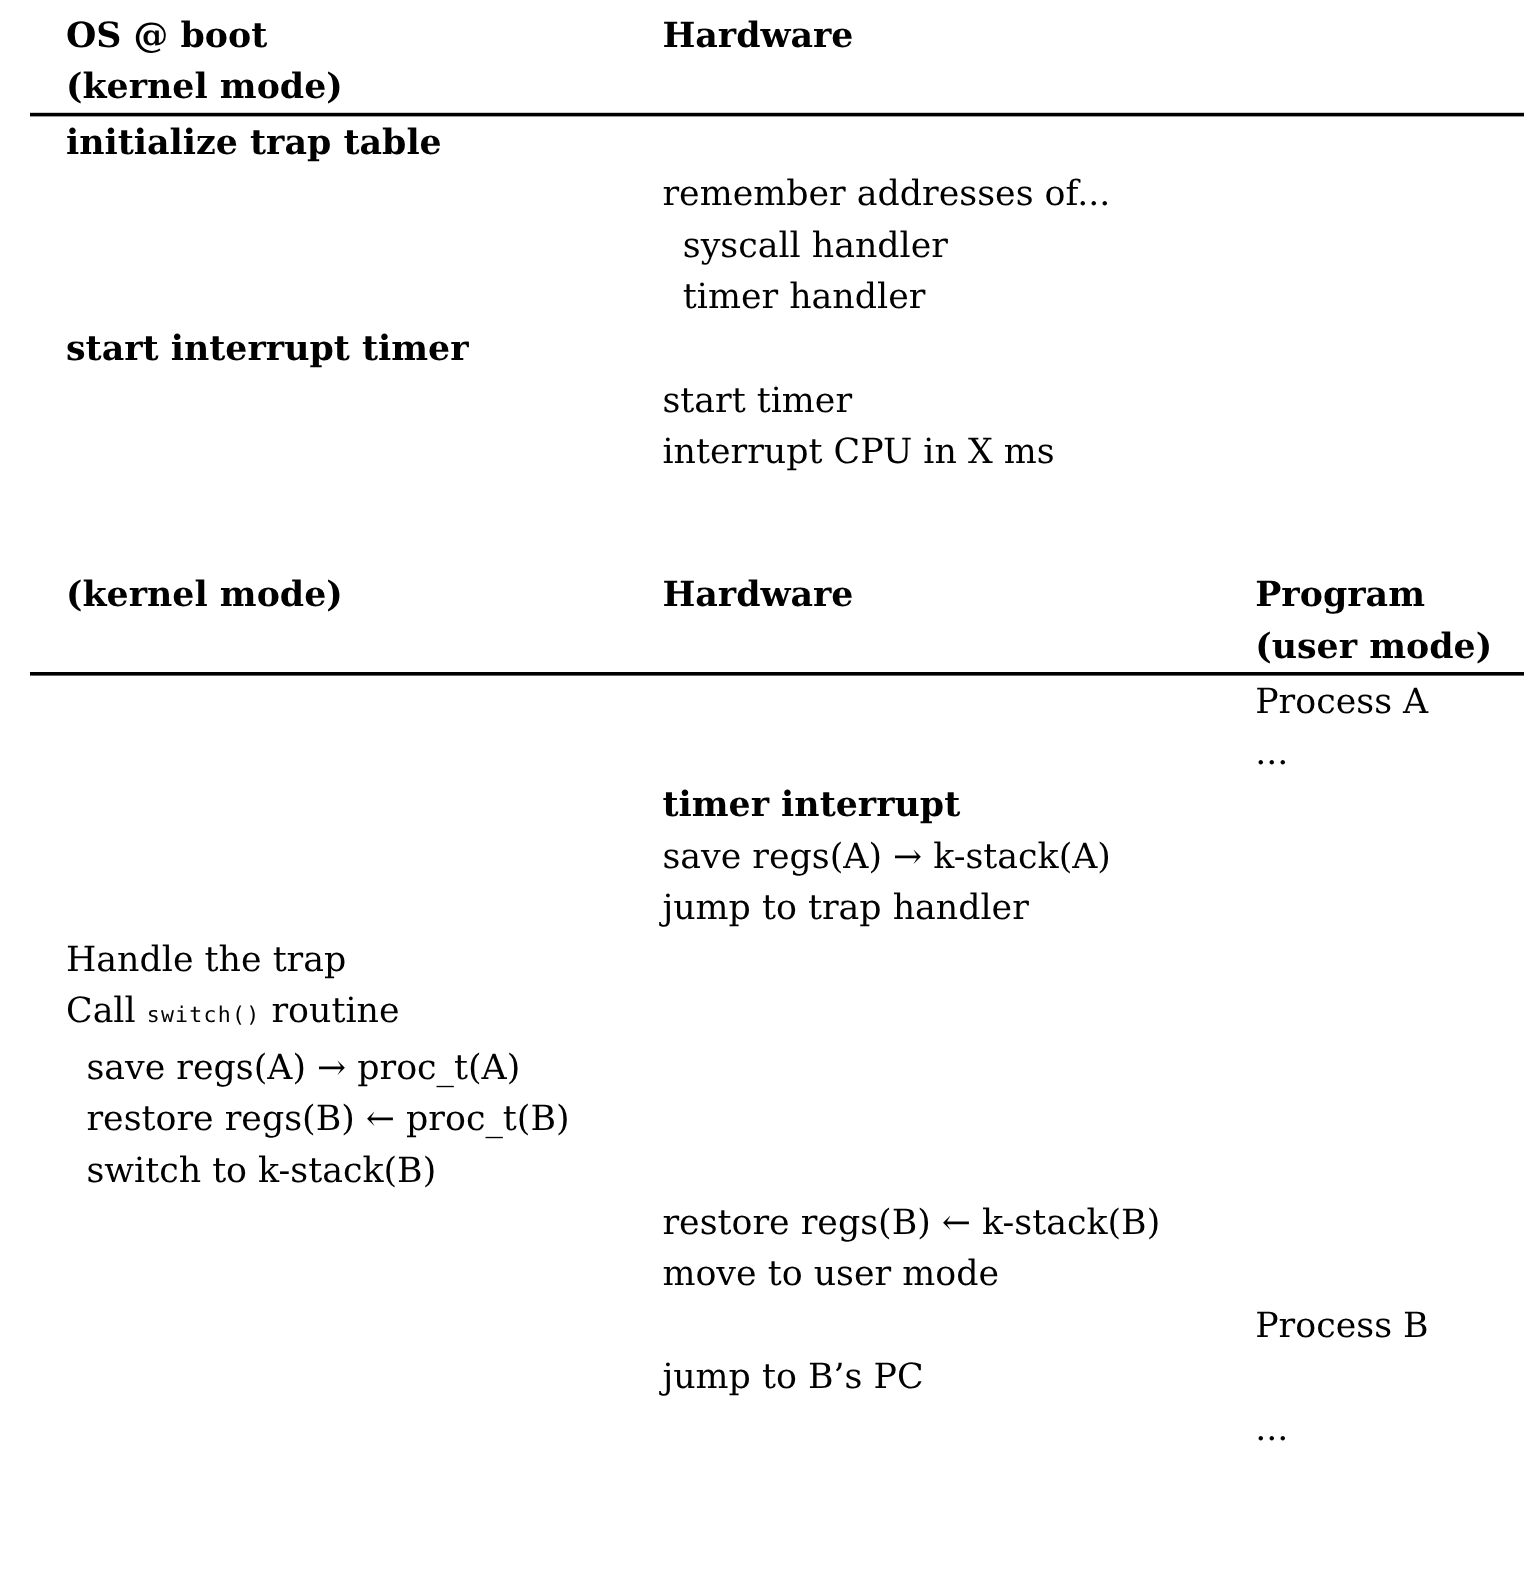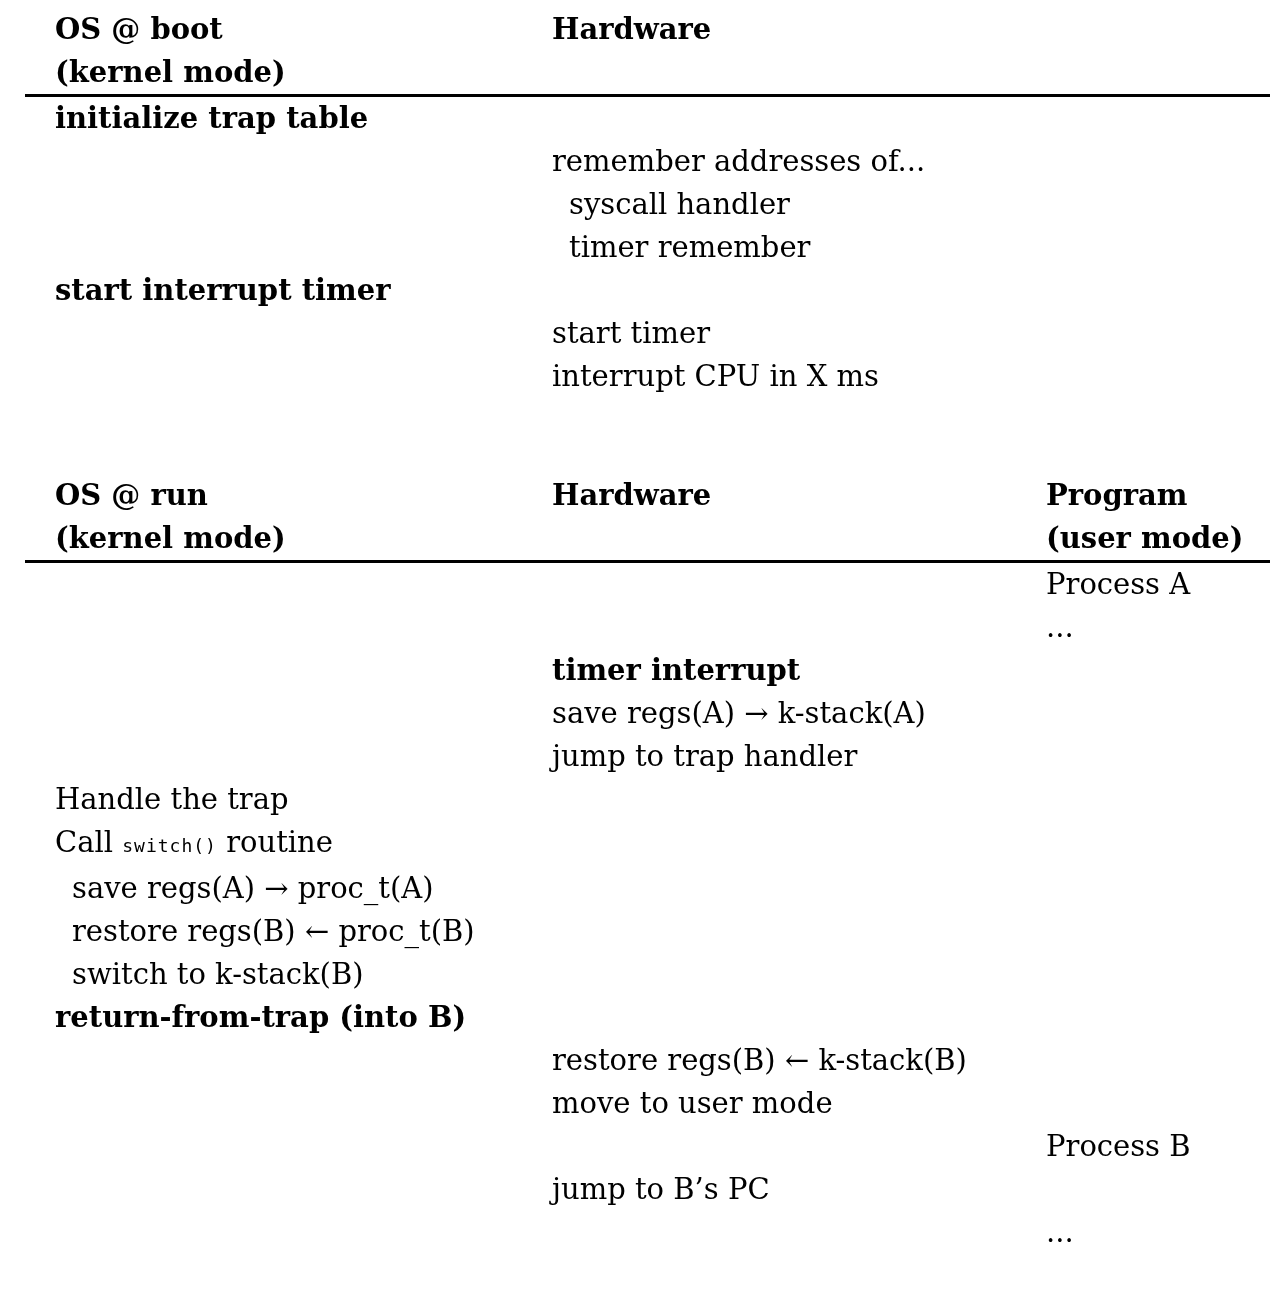--- a/index.html
+++ b/index.html
@@ -70,21 +70,21 @@
         <div class="cell c1">remember addresses of...</div>
         <div class="cell c2"></div>
       </div>
       <div class="grid">
         <div class="cell c0"></div>
         <div class="cell c1 indent">syscall handler</div>
         <div class="cell c2"></div>
       </div>
       <div class="grid">
         <div class="cell c0"></div>
-        <div class="cell c1 indent">timer remember</div>
+        <div class="cell c1 indent">timer handler</div>
         <div class="cell c2"></div>
       </div>
       <div class="grid">
         <div class="cell c0 bold">start interrupt timer</div>
         <div class="cell c1"></div>
         <div class="cell c2"></div>
       </div>
       <div class="grid">
         <div class="cell c0"></div>
         <div class="cell c1">start timer</div>
@@ -92,21 +92,20 @@
       </div>
       <div class="grid">
         <div class="cell c0"></div>
         <div class="cell c1">interrupt CPU in X ms</div>
         <div class="cell c2"></div>
       </div>
     </section>
     <section class="ptable">
       <div class="grid">
         <div class="cell head c0">
-          <div class="hline">OS @ run</div>
           <div class="hline">(kernel mode)</div>
         </div>
         <div class="cell head c1">
           <div class="hline">Hardware</div>
         </div>
         <div class="cell head c2">
           <div class="hline">Program</div>
           <div class="hline">(user mode)</div>
         </div>
       </div>
@@ -159,25 +158,20 @@
         <div class="cell c0 indent">restore regs(B) ← proc_t(B)</div>
         <div class="cell c1"></div>
         <div class="cell c2"></div>
       </div>
       <div class="grid">
         <div class="cell c0 indent">switch to k-stack(B)</div>
         <div class="cell c1"></div>
         <div class="cell c2"></div>
       </div>
       <div class="grid">
-        <div class="cell c0 bold">return-from-trap (into B)</div>
-        <div class="cell c1"></div>
-        <div class="cell c2"></div>
-      </div>
-      <div class="grid">
         <div class="cell c0"></div>
         <div class="cell c1">restore regs(B) ← k-stack(B)</div>
         <div class="cell c2"></div>
       </div>
       <div class="grid">
         <div class="cell c0"></div>
         <div class="cell c1">move to user mode</div>
         <div class="cell c2"></div>
       </div>
       <div class="grid">

